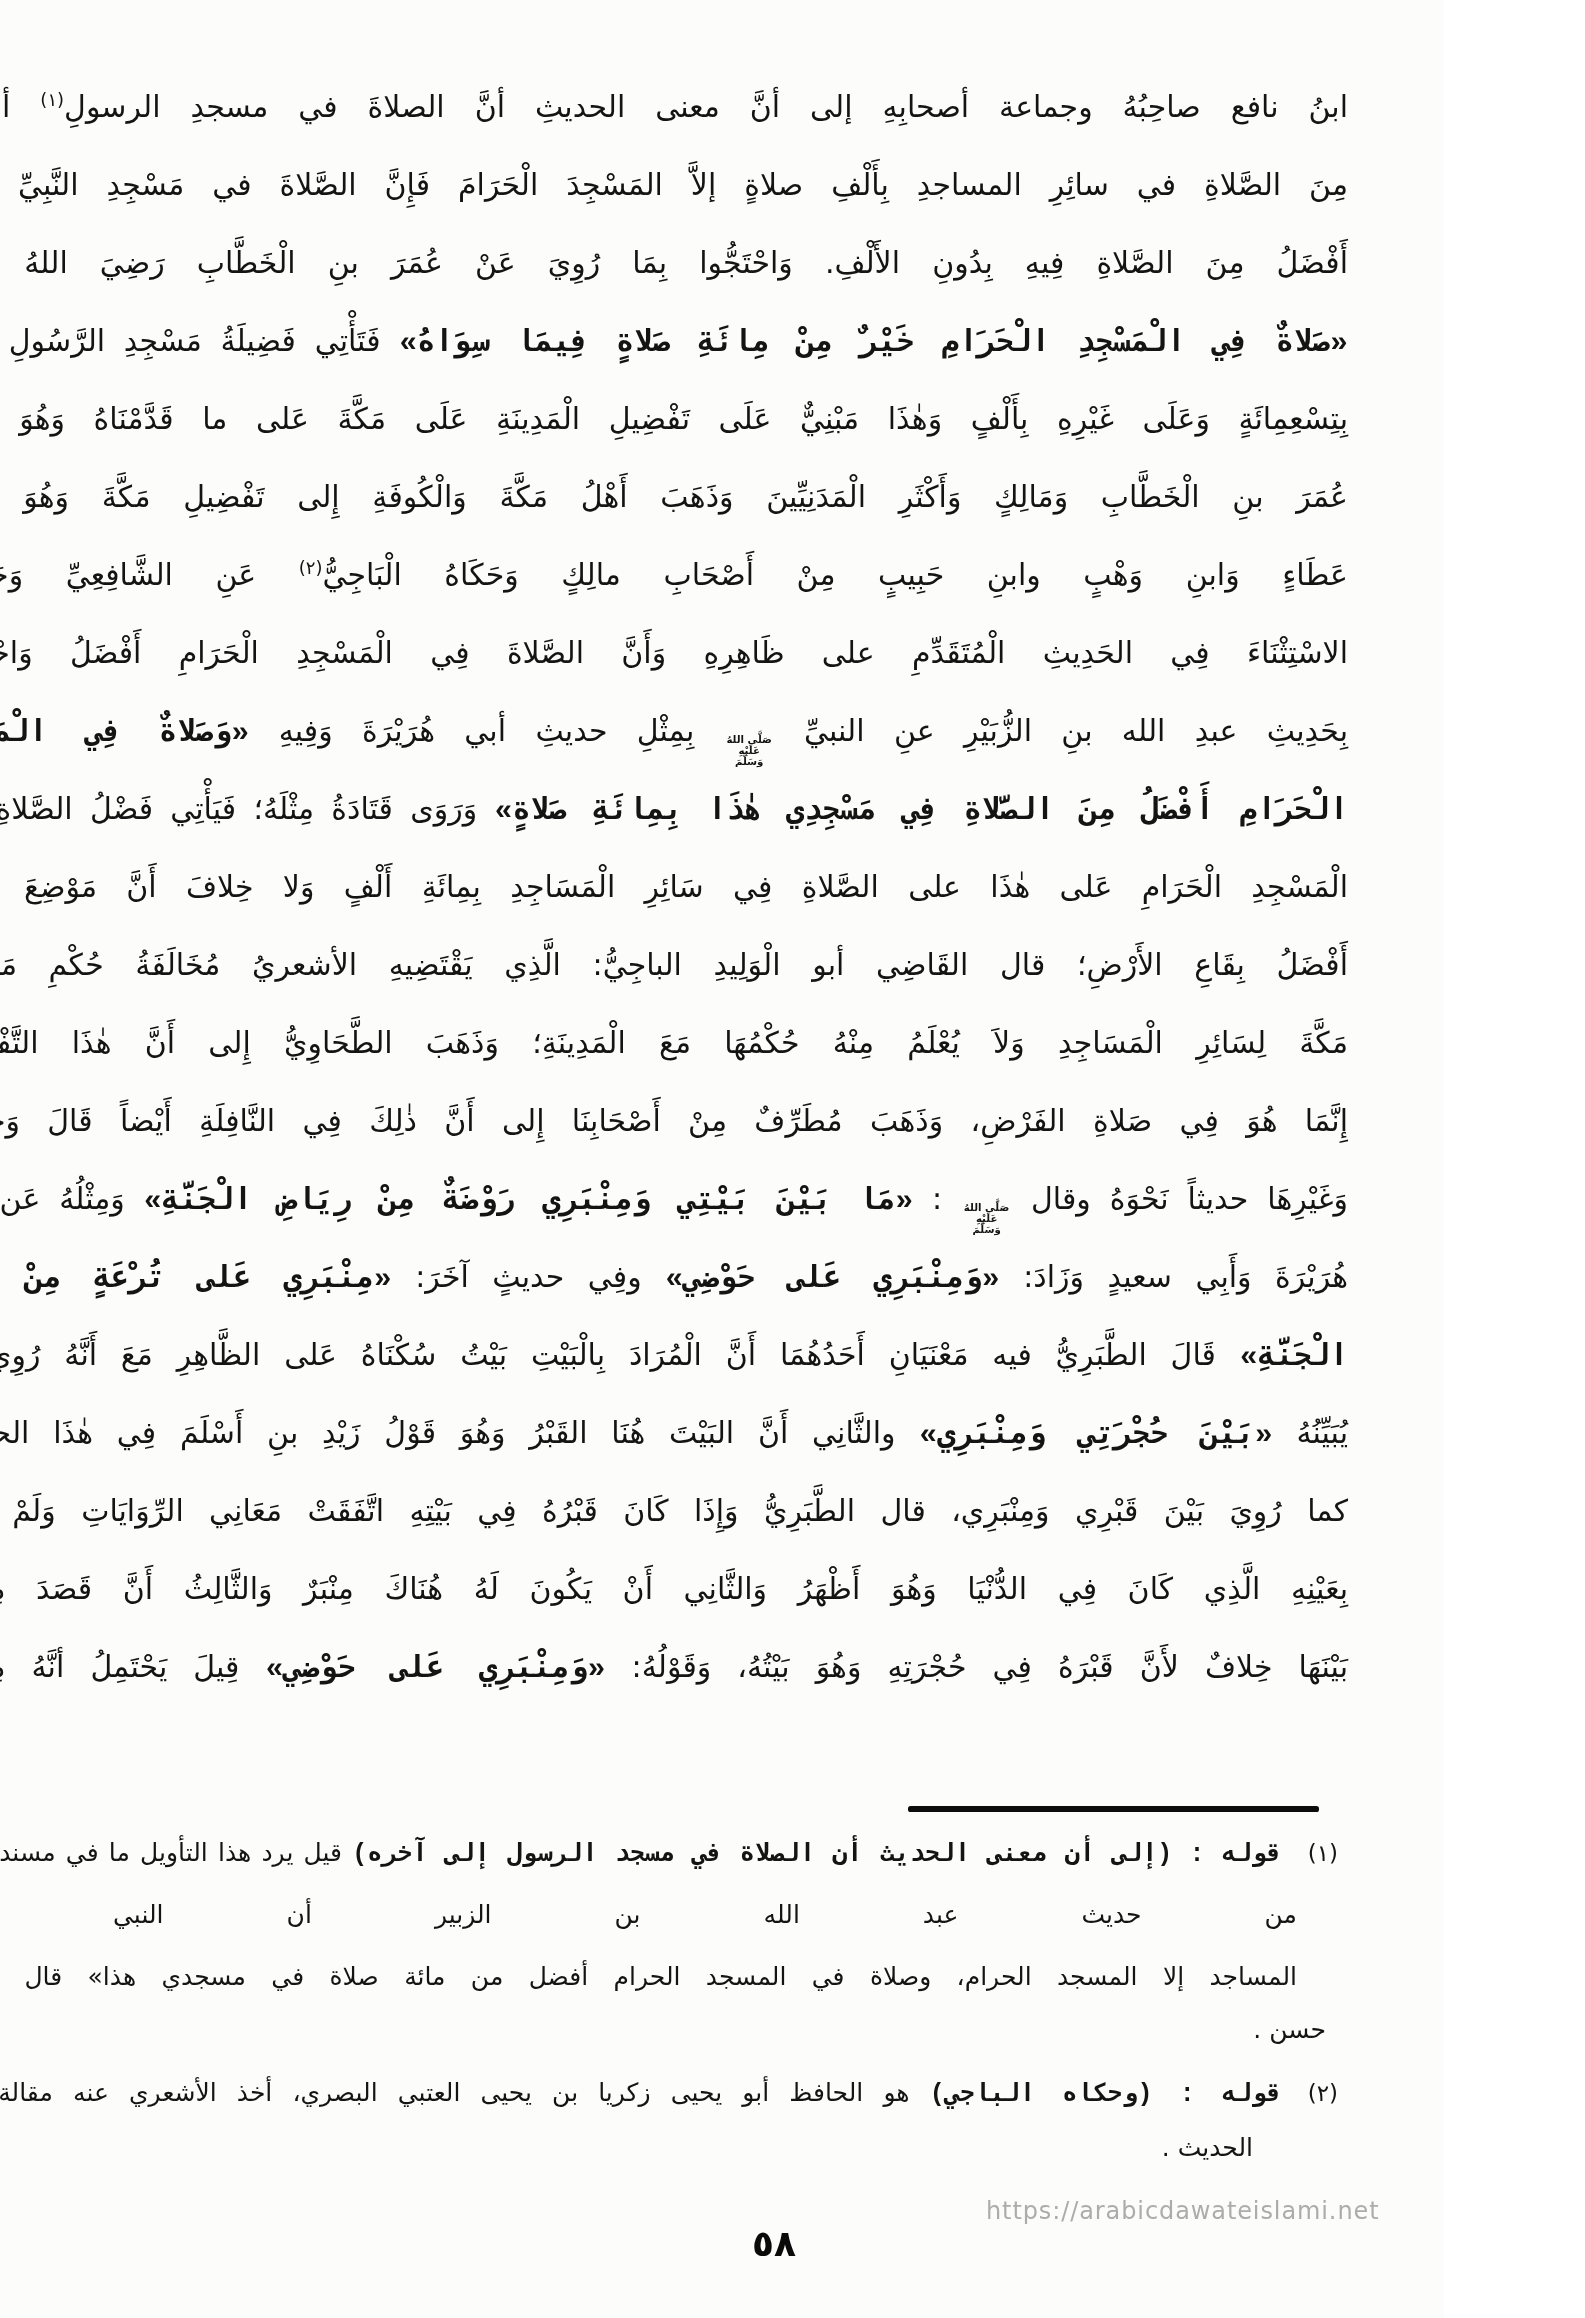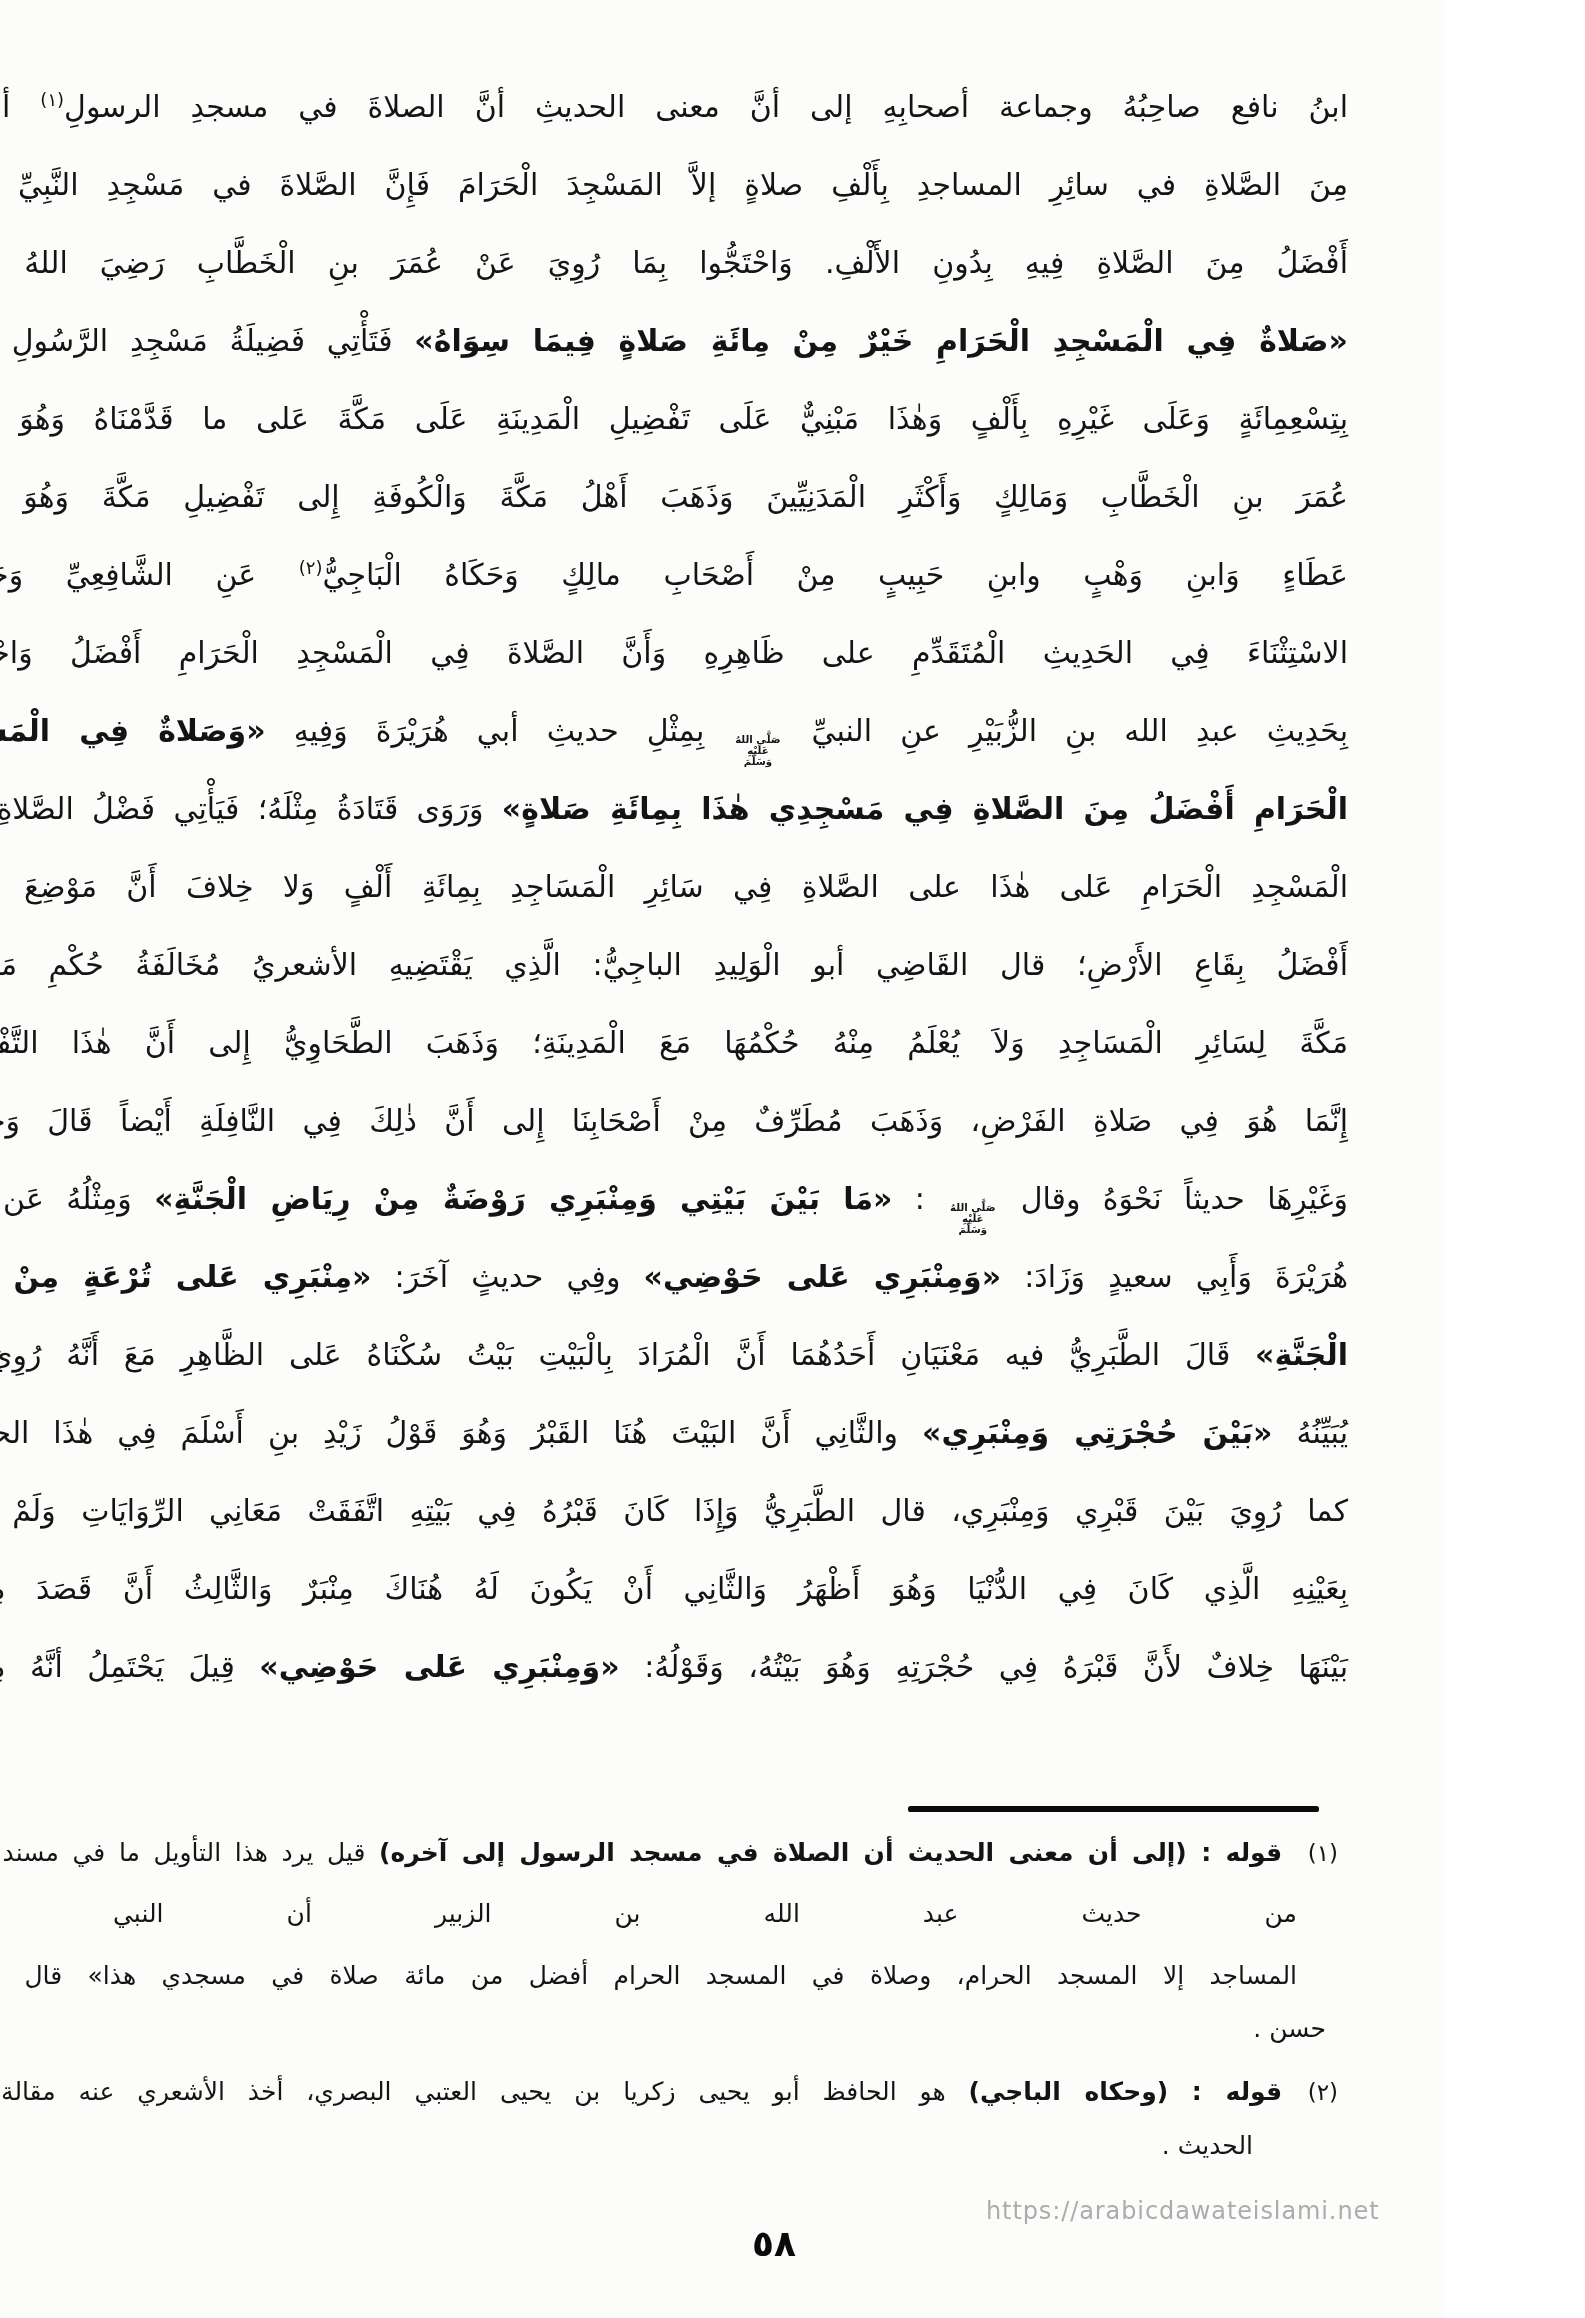--- a/index.html
+++ b/index.html
@@ -10,21 +10,21 @@
   }
   .body-text{
     position:absolute; top:68px; right:96px; width:1409px;
     direction:rtl;
   }
   .bline{
     height:78px; line-height:78px; font-size:30px;
     text-align:justify; text-align-last:justify;
     white-space:normal;
   }
-  .b{font-weight:bold;}
+  .b{font-weight:bold;font-family:Liberation Mono, monospace;}
   .sup{font-size:18px; vertical-align:super; line-height:0;}
   .saw{
     display:inline-block; vertical-align:middle; width:51px;
     font-size:10.2px; line-height:1.08; text-align:center;
     font-weight:bold; white-space:nowrap; text-align-last:center;margin-top:36px;
   }
   .fn-sep{
     position:absolute; top:1806px; right:125px; width:411px; height:6px;
     background:#0c0c0c; border-radius:2.6px;
   }

